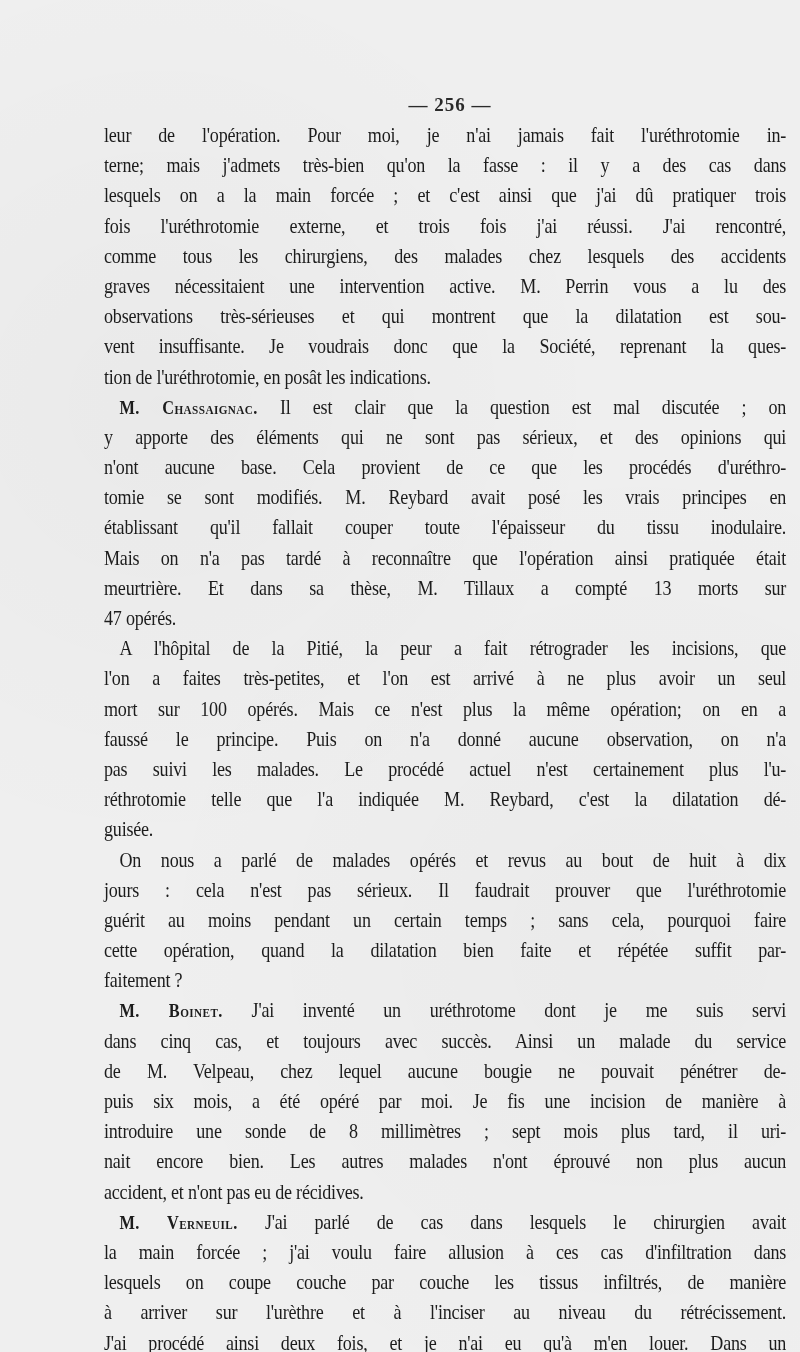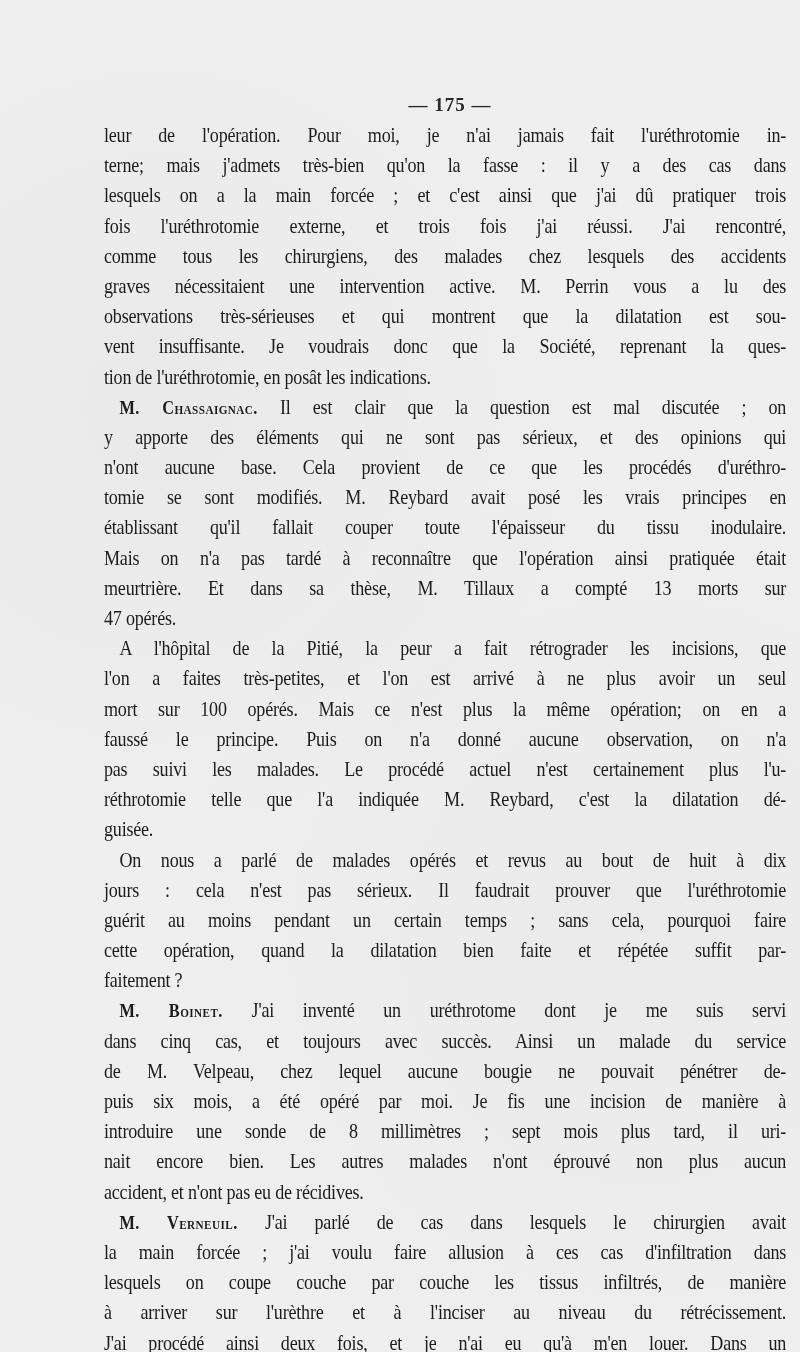--- a/index.html
+++ b/index.html
@@ -34,21 +34,21 @@
     .line.indent { padding-left: 18px; box-sizing: border-box; }
     .speaker {
       font-variant: small-caps; font-weight: bold; letter-spacing: 0.5px;
       font-size: 19px;
     }
   </style>
 </head>
 <body>
 
 <div class="page">
-  <div class="page-number">— 175 —</div>
+  <div class="page-number">— 256 —</div>
 
   <div>
     <span class="line">leur de l'opération. Pour moi, je n'ai jamais fait l'uréthrotomie in-</span>
     <span class="line">terne; mais j'admets très-bien qu'on la fasse : il y a des cas dans</span>
     <span class="line">lesquels on a la main forcée ; et c'est ainsi que j'ai dû pratiquer trois</span>
     <span class="line">fois l'uréthrotomie externe, et trois fois j'ai réussi. J'ai rencontré,</span>
     <span class="line">comme tous les chirurgiens, des malades chez lesquels des accidents</span>
     <span class="line">graves nécessitaient une intervention active. M. Perrin vous a lu des</span>
     <span class="line">observations très-sérieuses et qui montrent que la dilatation est sou-</span>
     <span class="line">vent insuffisante. Je voudrais donc que la Société, reprenant la ques-</span>

